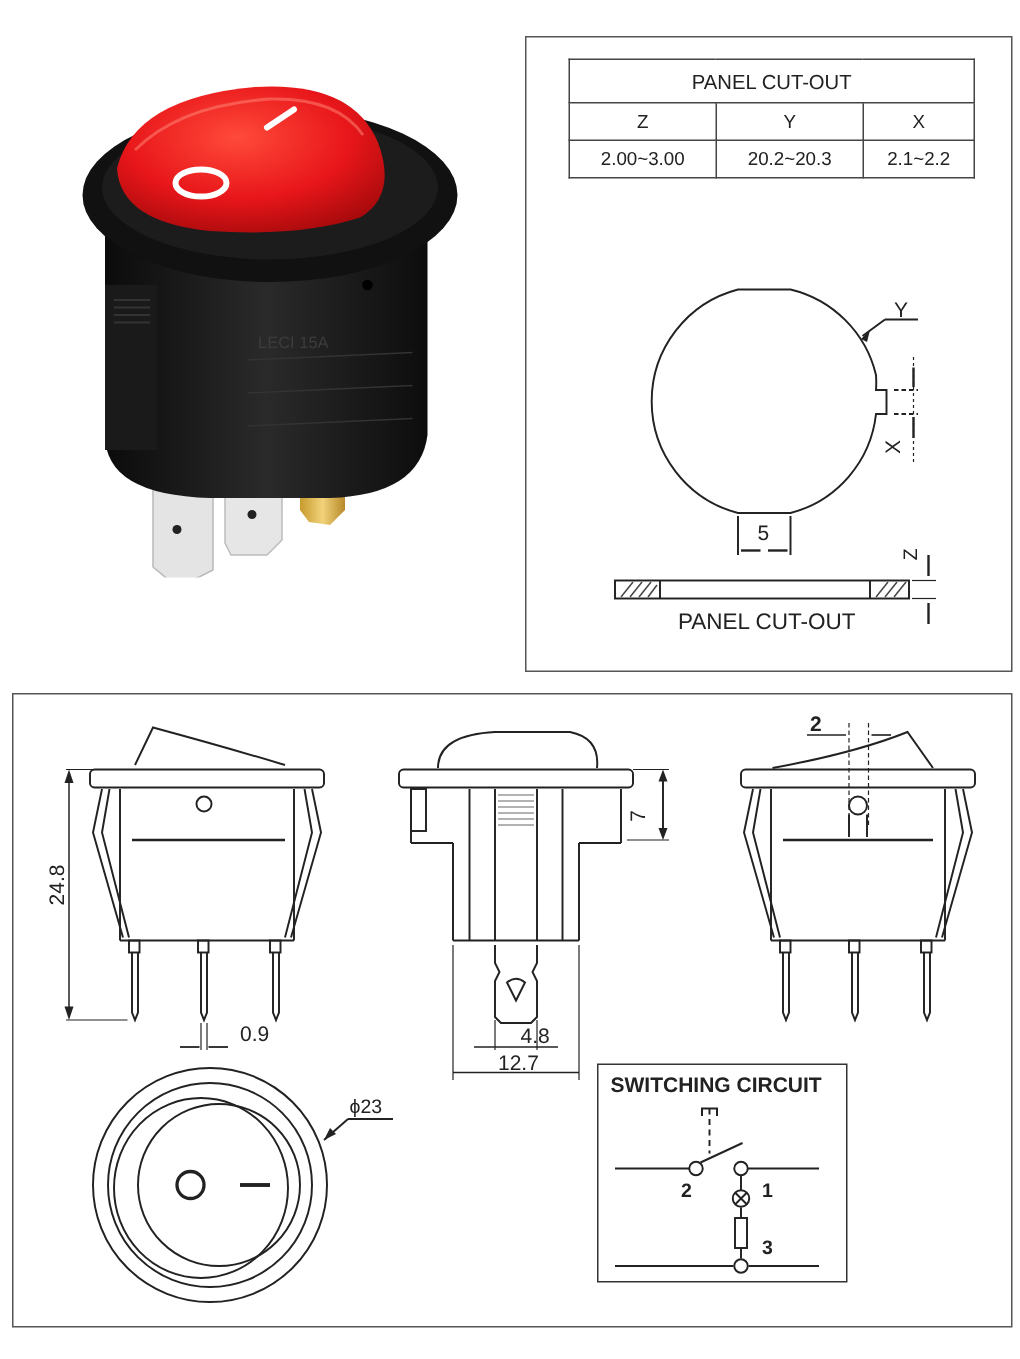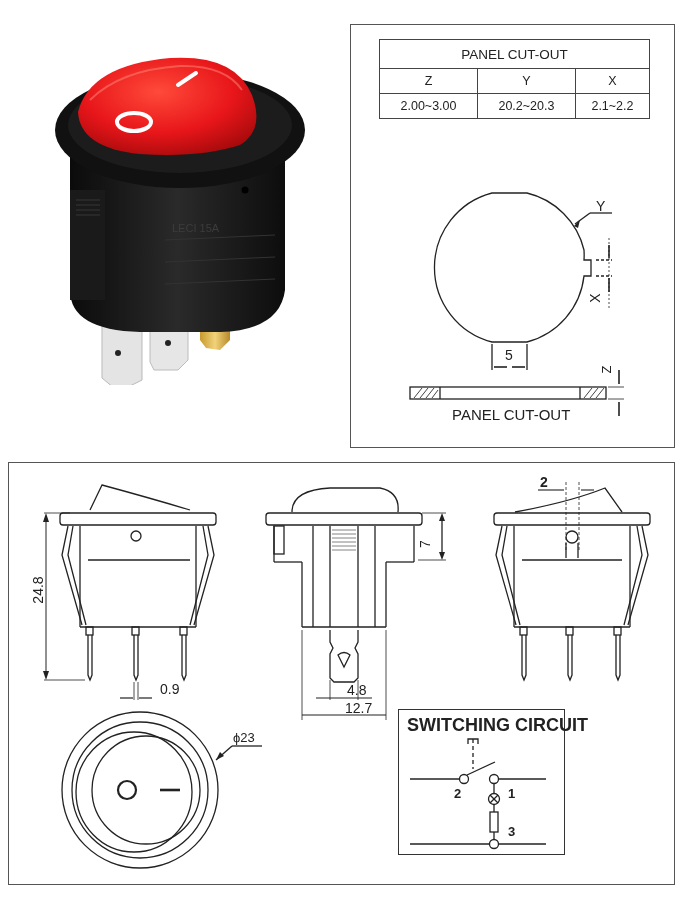--- a/index.html
+++ b/index.html
@@ -206,21 +206,21 @@
     <line x1="82" y1="68" x2="106" y2="68"></line>
       <line x1="82" y1="72" x2="106" y2="72"></line>
     <line x1="82" y1="76" x2="106" y2="76"></line>
       <line x1="82" y1="80" x2="106" y2="80"></line>
   </g>
   <polygon points="192,43 189,51 195,51" fill="#222"></polygon>
   <polygon points="192,90 189,82 195,82" fill="#222"></polygon>
 </svg>
 <div class="lbl" style="left:421px;top:536px;font-size:14px;transform:rotate(-90deg);">7</div>
 <div class="lbl" style="left:331px;top:682px;font-size:14px;margin-left:16px;">4.8</div>
-<div class="lbl" style="left:345px;top:700px;font-size:14px;">12.7</div>
+<div class="lbl" style="left:332px;top:700px;font-size:14px;">12.7</div>
 
 <svg class="abs" style="left:470px;top:460px;" width="200" height="240">
   <g fill="none" stroke="#222" stroke-width="1.3">
     <path d="M45 52 Q100 42 135 28 L152 52"></path>
     <rect x="24" y="53" width="156" height="12" rx="3"></rect>
     <path d="M32 66 L26 95 L46 165"></path>
       <path d="M37 66 L32 95 L50 165"></path>
     <path d="M172 66 L178 95 L158 165"></path>
       <path d="M167 66 L172 95 L154 165"></path>
     <line x1="44" y1="66" x2="44" y2="167"></line>
@@ -253,21 +253,21 @@
     <circle cx="87" cy="90" r="9" stroke-width="2.2"></circle>
     <line x1="120" y1="90" x2="140" y2="90" stroke-width="2.6"></line>
     <line x1="176" y1="60" x2="192" y2="46"></line>
     <line x1="192" y1="46" x2="222" y2="46"></line>
   </g>
   <polygon points="176,60 180,52 184,56" fill="#222"></polygon>
 </svg>
 <div class="lbl" style="left:233px;top:730px;font-size:13px;text-align:center;">ϕ23</div>
 
 <div class="frame" style="left:398px;top:709px;width:167px;height:146px;border:1.3px solid #333;"></div>
-<div class="lbl bold" style="left:407px;top:715px;font-size:18px;">SWITCHING CIRCUIT</div>
+<div class="lbl bold" style="left:407px;top:715px;font-size:14px;">SWITCHING CIRCUIT</div>
 <svg class="abs" style="left:398px;top:709px;" width="167" height="146">
   <g fill="none" stroke="#222" stroke-width="1.3">
     <path d="M70 35 L70 30 L80 30 L80 35"></path>
     <line x1="75" y1="30" x2="75" y2="60" stroke-dasharray="4,3"></line>
     <line x1="12" y1="70" x2="62" y2="70"></line>
     <circle cx="66" cy="70" r="4.5" fill="#fff"></circle>
     <line x1="69" y1="66" x2="97" y2="53"></line>
     <circle cx="96" cy="70" r="4.5" fill="#fff"></circle>
     <line x1="100" y1="70" x2="148" y2="70"></line>
     <line x1="96" y1="75" x2="96" y2="85"></line>

